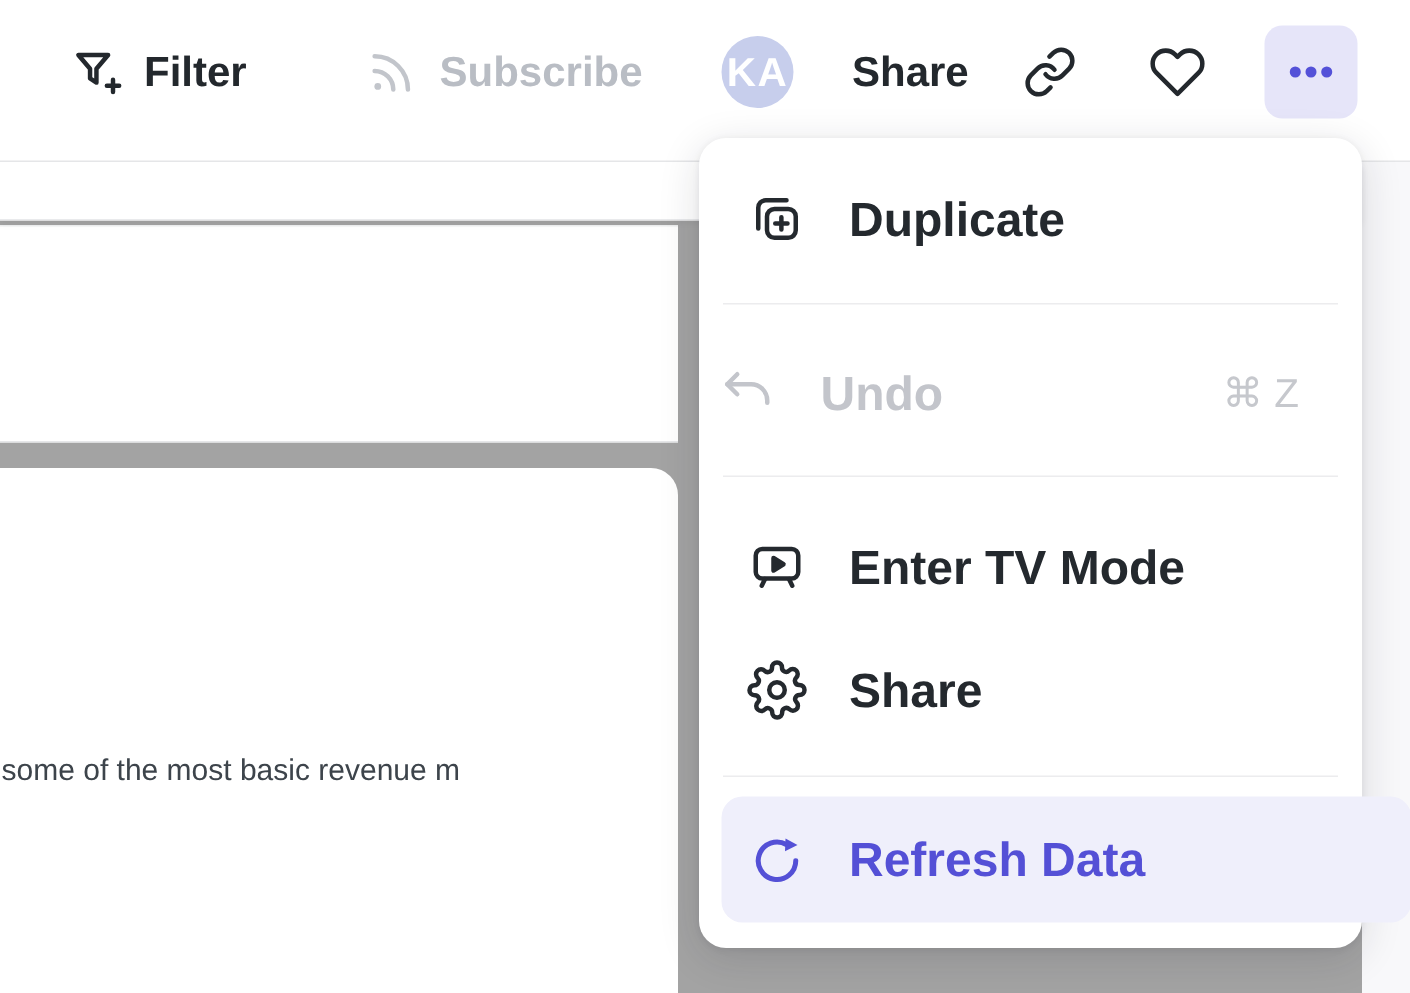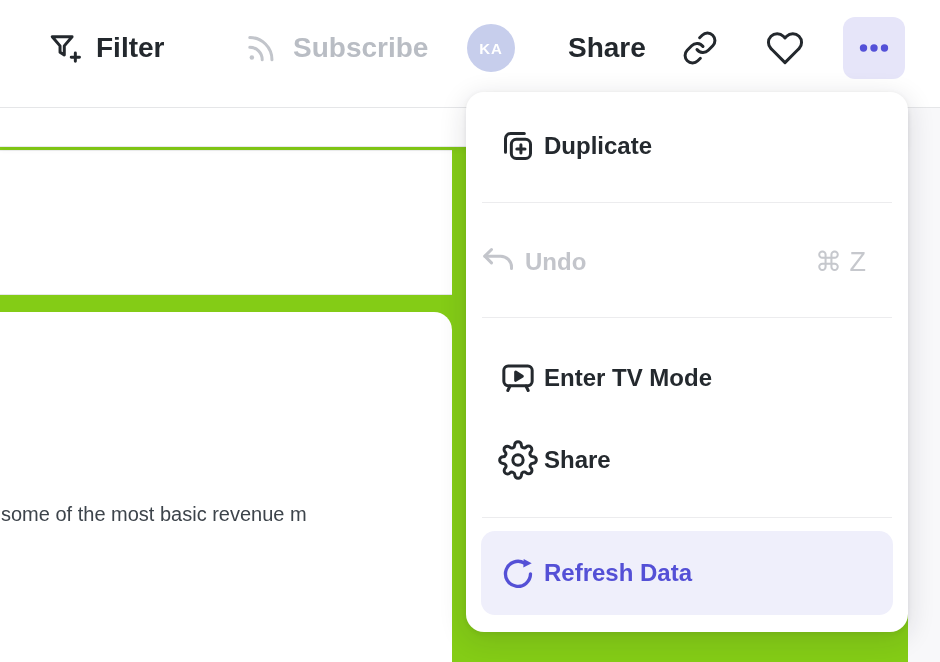--- a/index.html
+++ b/index.html
@@ -1,43 +1,43 @@
 <!DOCTYPE html>
 <html><head>
 <meta charset="utf-8">
 <style>
   * { margin:0; padding:0; box-sizing:border-box; }
   html,body { background:#ffffff; }
   .stage {
     position:relative; width:940px; height:662px; overflow:hidden;
-    background:#84cc16;
+    background:#a3a3a3;
     font-family:"Liberation Sans", sans-serif;
     -webkit-font-smoothing:antialiased;
   }
 
   
   .toolbar {
     position:absolute; left:0; top:0; width:940px; height:108px;
     background:#ffffff; border-bottom:1px solid #e5e6e8; z-index:2;
   }
   .tb-btn {
     position:absolute; top:16px; height:64px;
     display:flex; align-items:center; gap:14px; cursor:pointer;
   }
   .tb-label { font-size:28px; font-weight:700; color:#23282d; }
   .tb-btn.disabled .tb-label { color:#b9bdc4; }
   .tb-btn.disabled { cursor:default; }
   .tb-icon { display:block; color:#23282d; }
   .tb-btn.disabled .tb-icon { color:#c2c5cb; }
 
   .avatar {
-    position:absolute; left:467px; top:24px; width:48px; height:48px;
+    position:absolute; left:481px; top:24px; width:48px; height:48px;
     border-radius:50%; background:#c7ceec; color:#ffffff;
     display:flex; align-items:center; justify-content:center;
-    font-size:15px; font-weight:700; letter-spacing:1px; cursor:pointer;
+    font-size:27px; font-weight:700; letter-spacing:1px; cursor:pointer;
   }
   .icon-btn {
     position:absolute; top:24px; width:48px; height:48px;
     display:flex; align-items:center; justify-content:center;
     color:#23282d; cursor:pointer;
   }
   .more-btn {
     position:absolute; left:843px; top:17px; width:62px; height:62px;
     border-radius:12px; background:#e6e5f9; color:#5451d8;
     display:flex; align-items:center; justify-content:center; cursor:pointer;
@@ -70,35 +70,35 @@
   .dropdown {
     position:absolute; left:466px; top:92px; width:442px; height:540px;
     background:#ffffff; border-radius:18px; z-index:10;
     box-shadow:0 6px 28px rgba(25,25,40,0.14), 0 1px 5px rgba(25,25,40,0.07);
   }
   .menu-row {
     position:absolute; left:0; width:100%; height:56px;
     display:flex; align-items:center; padding-left:32px; cursor:pointer;
   }
   .menu-icon { width:40px; height:40px; flex:0 0 40px; color:#24292e; }
-  .menu-label { margin-left:6px; font-size:24px; font-weight:700; color:#24292e; }
+  .menu-label { margin-left:28px; font-size:32px; font-weight:700; color:#24292e; }
   .menu-row.disabled { cursor:default;padding-left:13px; }
   .menu-row.disabled .menu-icon { color:#c3c5cb; }
   .menu-row.disabled .menu-label { color:#c3c5cb; }
   .shortcut { margin-left:auto; margin-right:42px; font-size:27px; font-weight:400; color:#c6c8cd; }
   .divider { position:absolute; left:16px; width:410px; height:1px; background:#ececee; }
   .row-duplicate { top:26px; }
   .div-1 { top:110px; }
   .row-undo { top:142px; }
   .div-2 { top:225px; }
   .row-tv { top:258px; }
   .row-manage { top:340px; }
   .div-3 { top:425px; }
   .row-refresh {
-    position:absolute; left:15px; top:439px; width:412px; height:84px;
+    position:absolute; left:15px; top:439px; width:460px; height:84px;
     border-radius:14px; background:#efeffb;
     display:flex; align-items:center; padding-left:17px; cursor:pointer;
   }
   .row-refresh .menu-icon { color:#5450d6; }
   .row-refresh .menu-label { color:#5450d6; font-weight:700; }
 
   svg { display:block; }
 </style>
 </head>
 <body>

